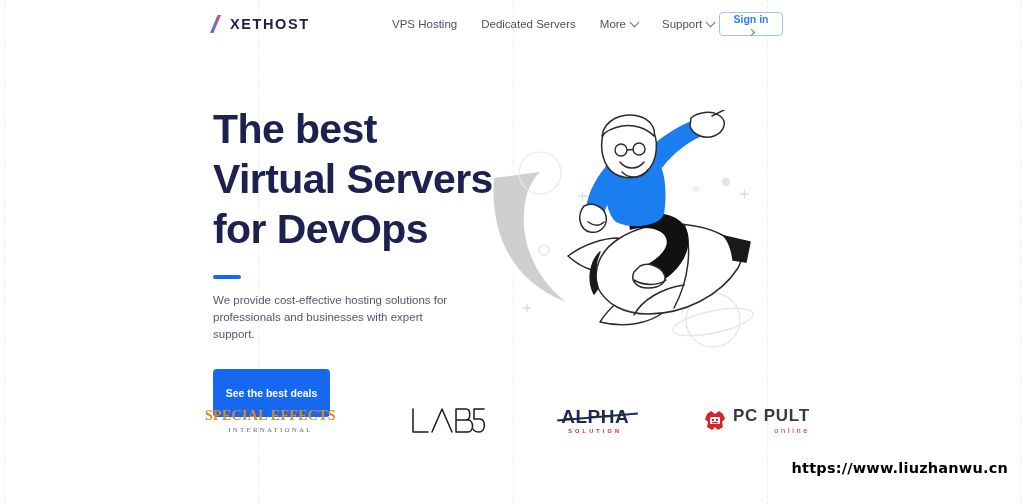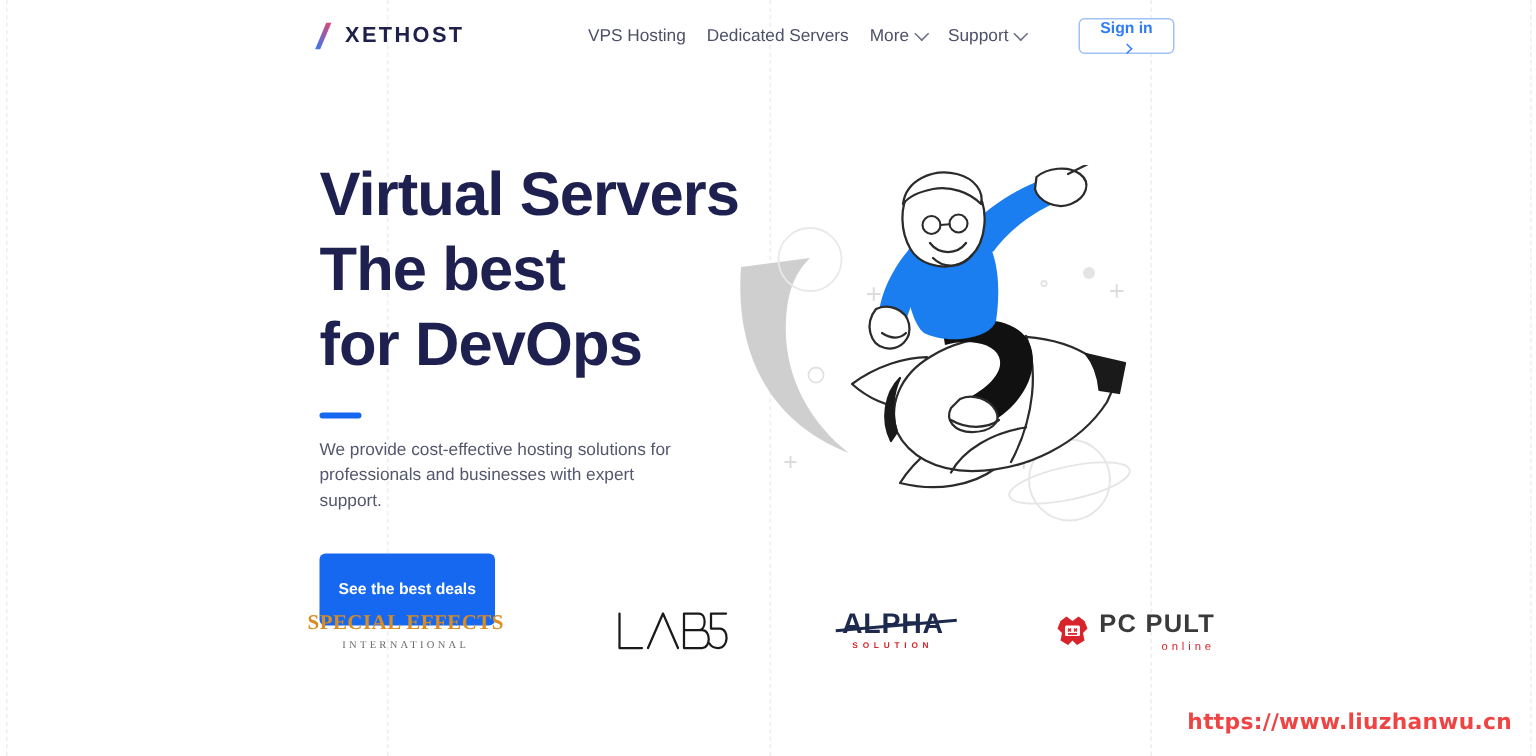--- a/index.html
+++ b/index.html
@@ -63,21 +63,21 @@
     font-weight: 700;
     letter-spacing: 1.6px;
     color: #20214a;
   }
 
   .nav {
     position: absolute;
     left: 392px;
     display: flex;
     align-items: center;
-    gap: 14px;
+    gap: 24px;
   }
   .nav-item {
     display: flex;
     align-items: center;
     gap: 5px;
     font-size: 11.5px;
     color: #4d5068;
     cursor: pointer;
     white-space: nowrap;
   }
@@ -255,24 +255,24 @@
     color: #d8232a;
     letter-spacing: 2.6px;
     margin-top: 3px;
     align-self: flex-end;
   }
 
   
   .watermark {
     position: absolute;
     right: 16px;
-    bottom: 14px;
+    bottom: 28px;
     font-size: 14.5px;
     font-weight: 700;
-    color: #ef4444;
+    color: #000000;
     letter-spacing: 0.2px;
     z-index: 9;
     font-family: "DejaVu Sans", sans-serif;
   }
 </style>
 </head>
 <body>
 
 <div class="page">
 
@@ -317,22 +317,22 @@
     </nav>
 
     <div class="signin">
       <span class="signin-label">Sign in</span>
       <i class="signin-arrow"></i>
     </div>
   </div>
 
   <div class="hero">
     <h1 class="hero-title">
+      <div>The best</div>
       <div>Virtual Servers</div>
-      <div>The best</div>
       <div>for DevOps</div>
     </h1>
 
     <div class="accent-bar"></div>
 
     <p class="hero-sub">
       <span style="display: block;">We provide cost-effective hosting solutions for</span>
       <span style="display: block;">professionals and businesses with expert support.</span>
     </p>
 

